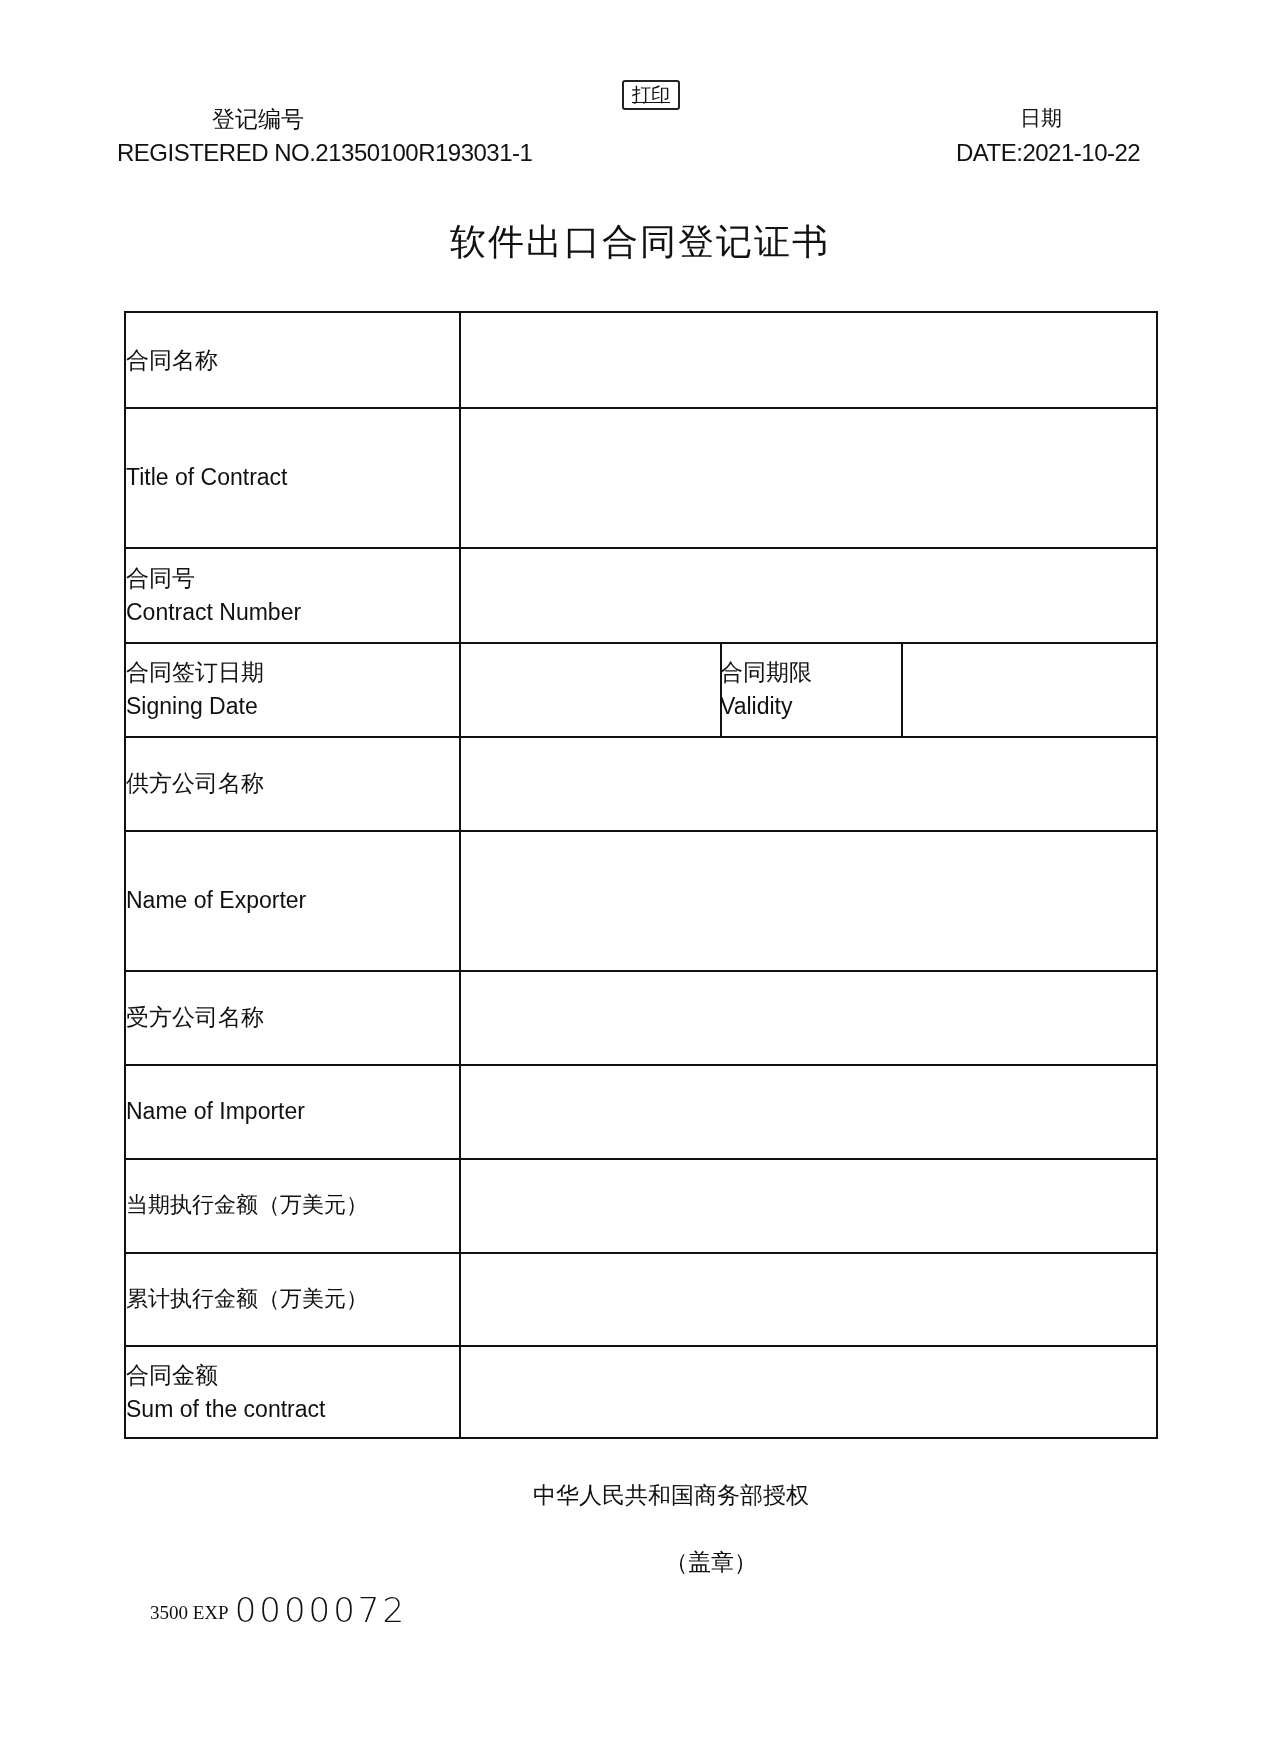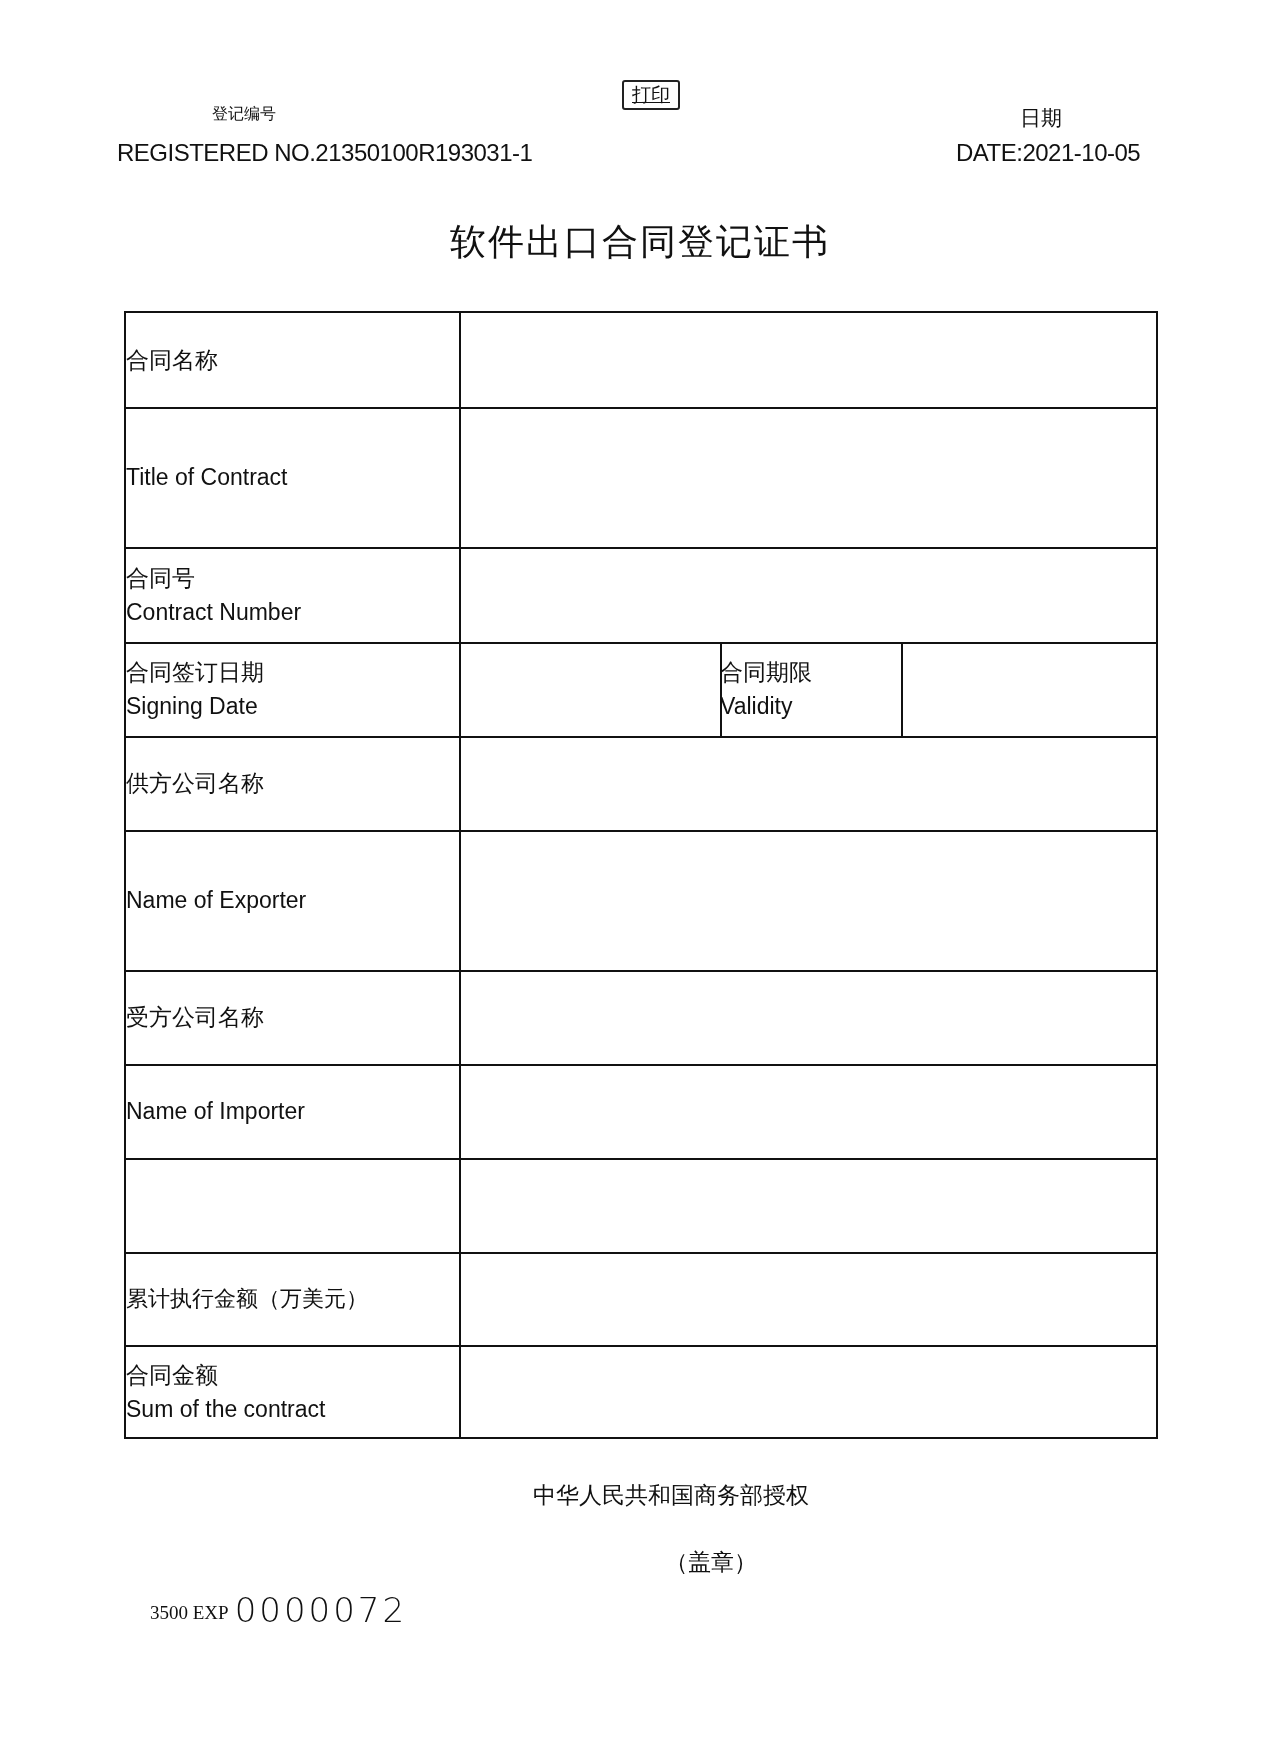--- a/index.html
+++ b/index.html
@@ -1,21 +1,21 @@
 <!DOCTYPE html>
 <html><head>
 <meta charset="utf-8">
 <style>
   html, body { margin:0; padding:0; }
   body { width:1280px; height:1739px; background:#ffffff; position:relative; overflow:hidden;
          font-family:"Liberation Sans","DejaVu Sans",sans-serif; color:#111; }
   .abs { position:absolute; }
   .stamp { left:622px; top:80px; width:58px; height:30px; border:2px solid #222; border-radius:3px;
            font-size:19px; display:flex; align-items:center; justify-content:center; box-sizing:border-box;text-decoration:underline; }
-  .reg-cn { left:212px; top:104px; font-size:16px; }
+  .reg-cn { left:212px; top:104px; font-size:23px; }
   .reg-en { left:117px; top:139px; font-size:24px; letter-spacing:-0.5px; }
   .date-cn { left:1020px; top:104px; font-size:21px; }
   .date-en { left:956px; top:139px; font-size:24px; letter-spacing:-0.5px; }
   .title { left:0; width:1280px; top:218px; text-align:center; font-size:36px; letter-spacing:2px; }
   .table { left:124px; top:311px; width:1034px; height:1128px; border:2px solid #111; box-sizing:border-box; }
   .hline { position:absolute; left:0; right:0; height:0; border-top:2px solid #111; }
   .vline { position:absolute; width:0; border-left:2px solid #111; }
   .cell { position:absolute; display:flex; flex-direction:column; align-items:flex-start; justify-content:center;
           text-align:center; font-size:23px; line-height:34px; }
   .footer-auth { left:0; width:1280px; top:1480px; text-align:center; font-size:23px;margin-left:31px; }
@@ -27,21 +27,21 @@
 </head>
 <body>
 
 <div class="abs stamp">
   <span>打印</span>
 </div>
 
 <div class="abs reg-cn">登记编号</div>
 <div class="abs reg-en">REGISTERED NO.21350100R193031-1</div>
 <div class="abs date-cn">日期</div>
-<div class="abs date-en">DATE:2021-10-05</div>
+<div class="abs date-en">DATE:2021-10-22</div>
 
 <div class="abs title">软件出口合同登记证书</div>
 
 <div class="abs table">
 
   <div class="hline" style="top:94px"></div>
   <div class="hline" style="top:234px"></div>
   <div class="hline" style="top:329px"></div>
   <div class="hline" style="top:423px"></div>
   <div class="hline" style="top:517px"></div>
@@ -78,20 +78,23 @@
   </div>
   <div class="cell" style="left:0; width:333px; top:517px; height:140px">
     <span>Name of Exporter</span>
   </div>
   <div class="cell" style="left:0; width:333px; top:657px; height:94px">
     <span>受方公司名称</span>
   </div>
   <div class="cell" style="left:0; width:333px; top:751px; height:94px">
     <span>Name of Importer</span>
   </div>
+  <div class="cell" style="left:0; width:333px; top:845px; height:94px; font-size:22px">
+    <span>当期执行金额（万美元）</span>
+  </div>
   <div class="cell" style="left:0; width:333px; top:939px; height:93px; font-size:22px">
     <span>累计执行金额（万美元）</span>
   </div>
   <div class="cell" style="left:0; width:333px; top:1032px; height:94px">
     <span>合同金额</span>
     <span>Sum of  the contract</span>
   </div>
 
   <div class="cell" style="left:335px; right:0; top:0; height:94px"></div>
   <div class="cell" style="left:335px; right:0; top:94px; height:140px"></div>

